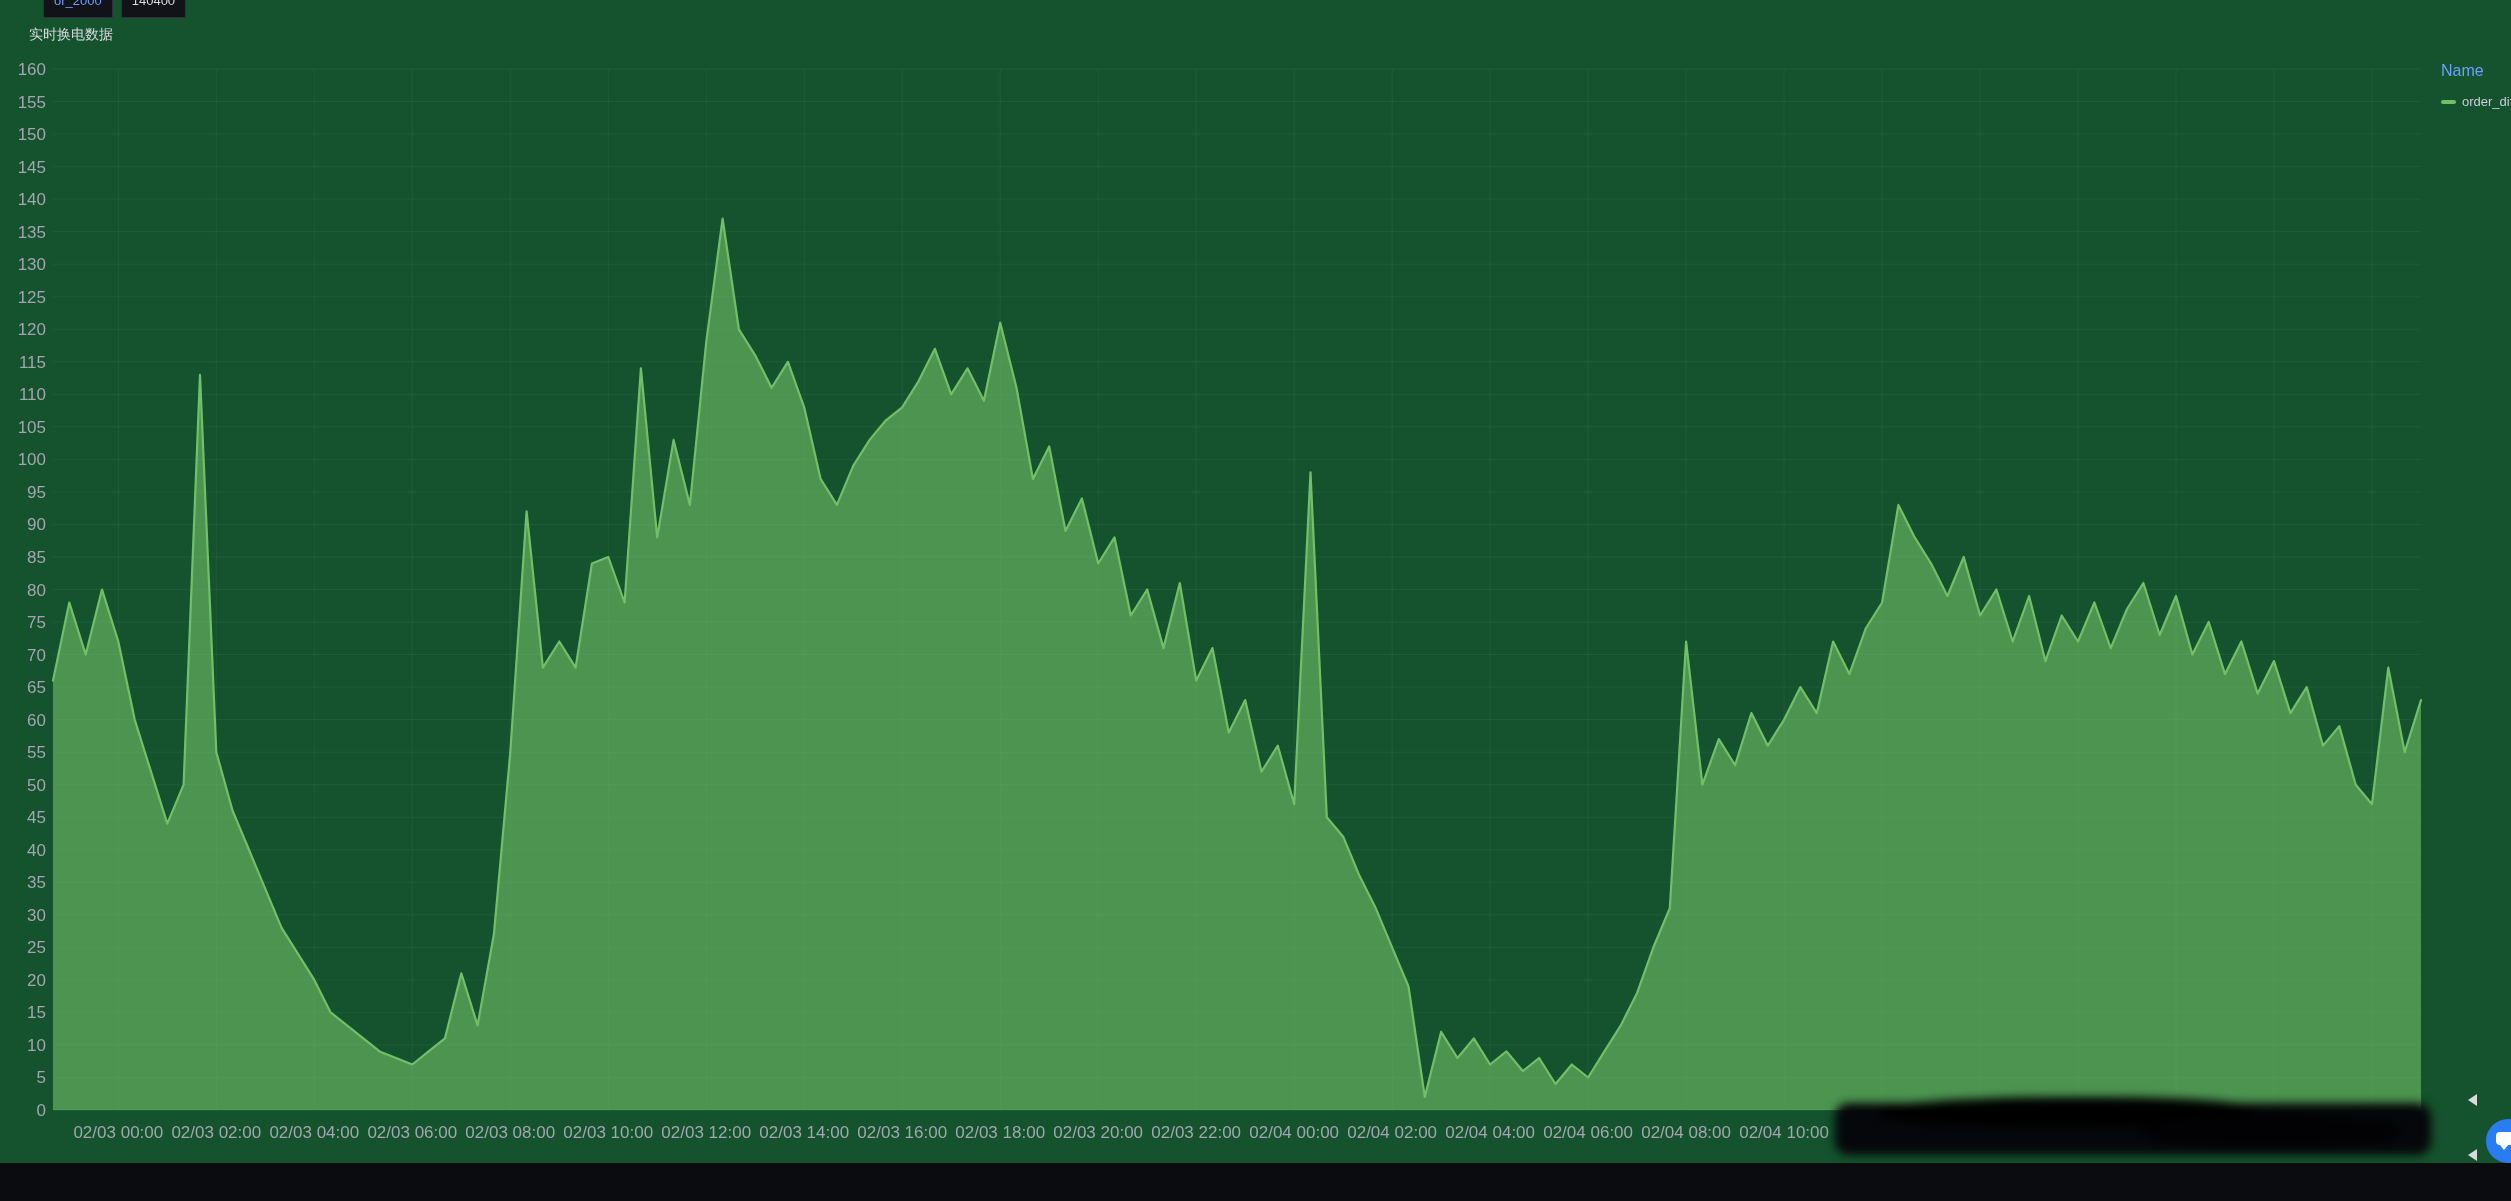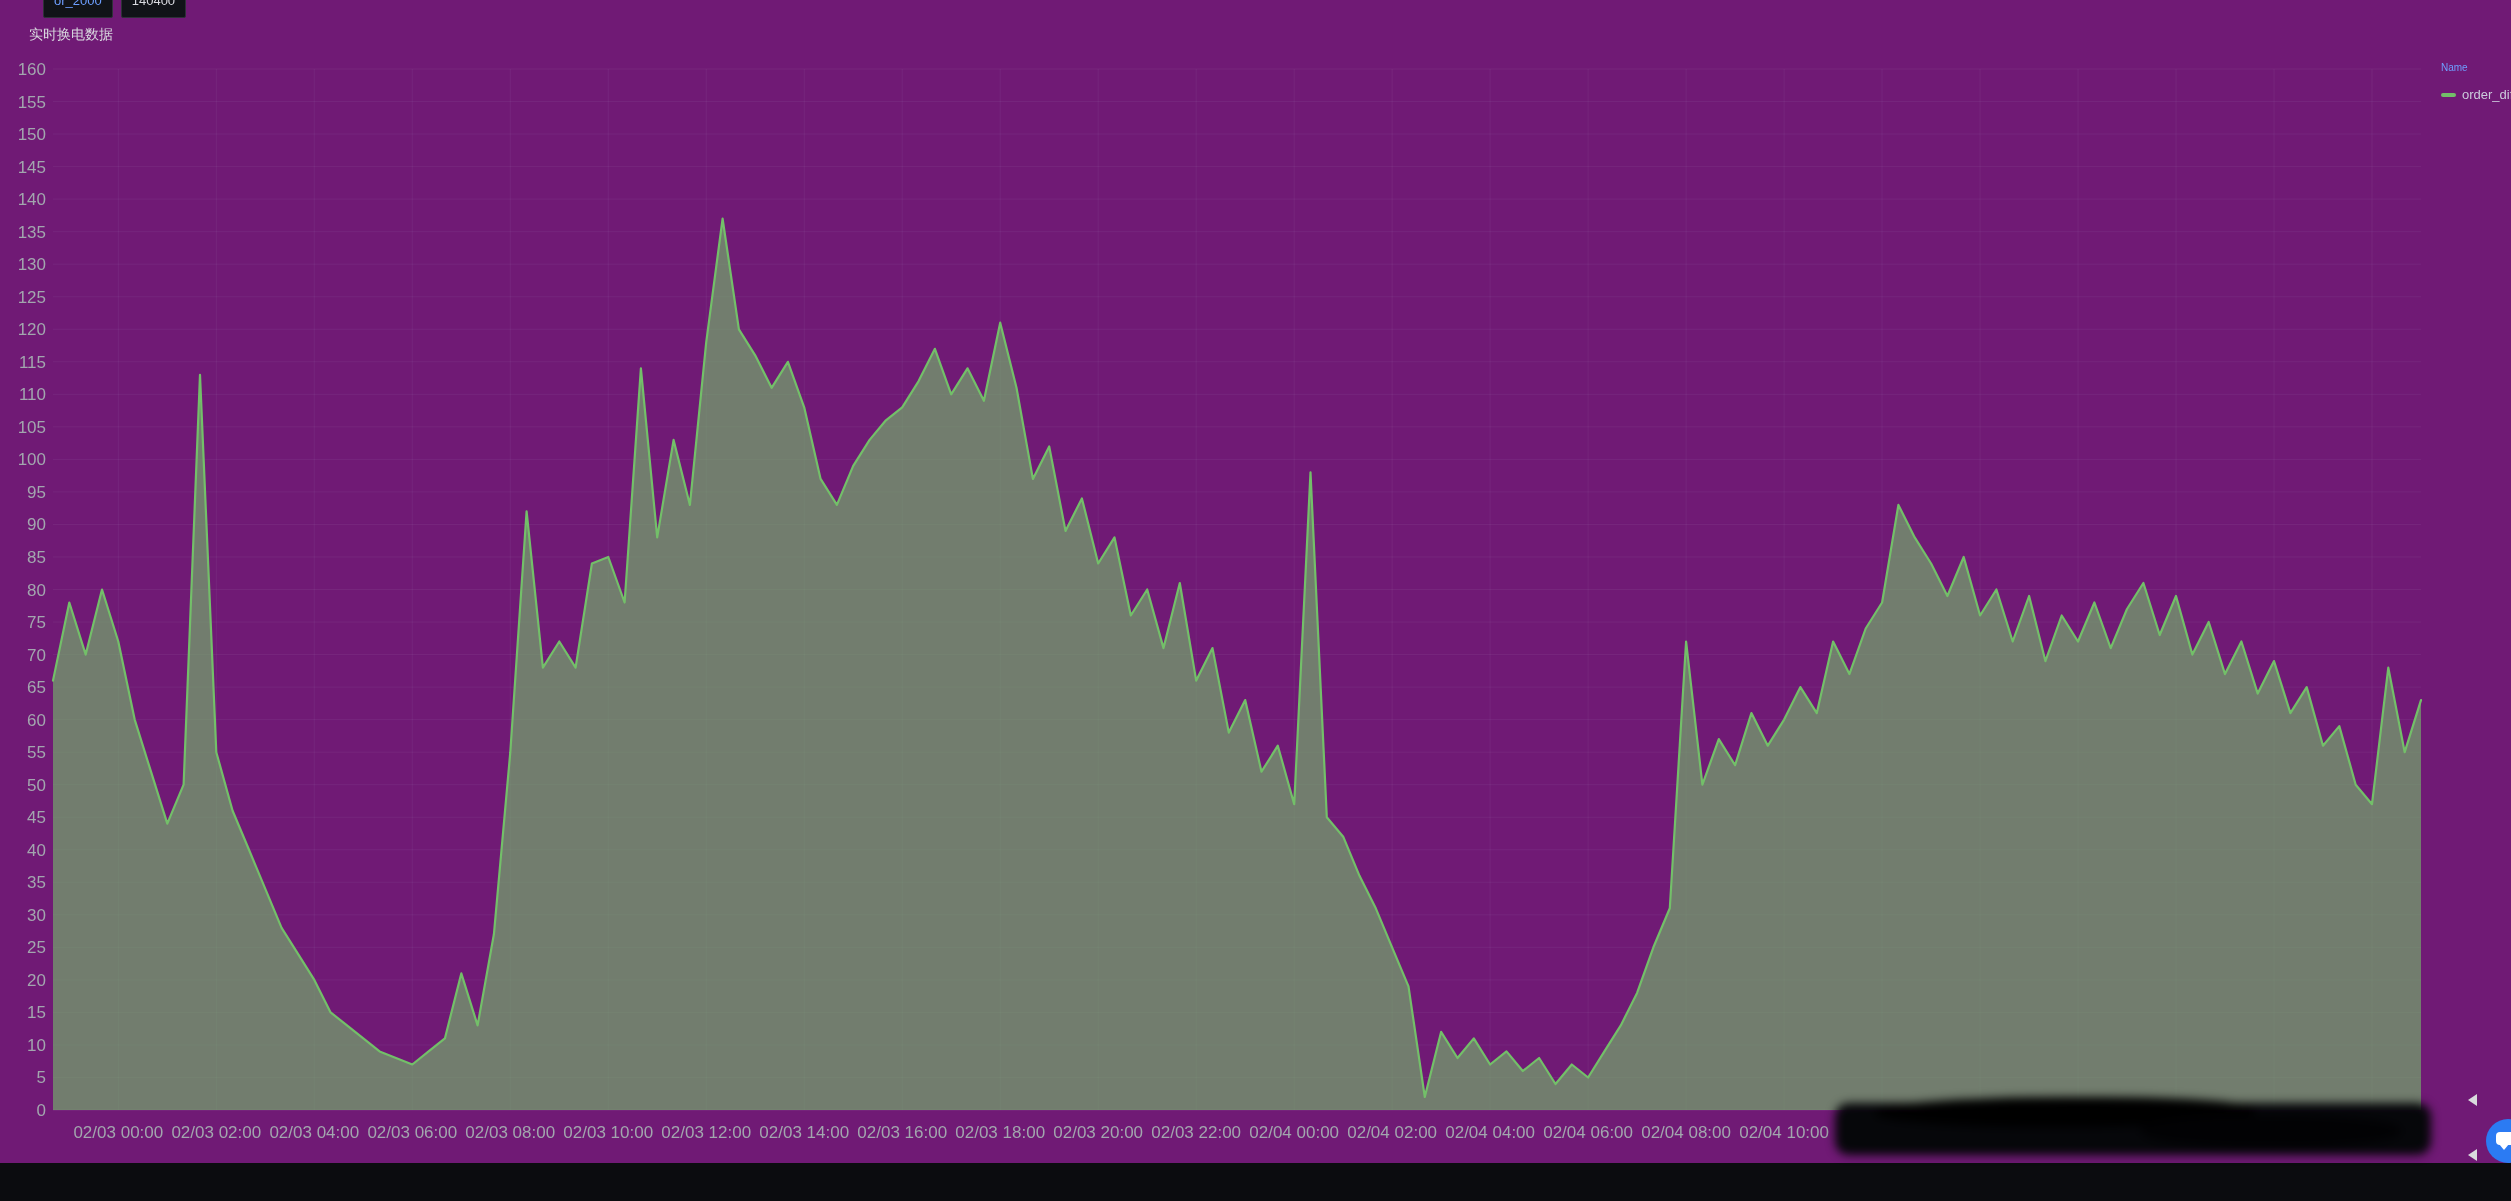--- a/index.html
+++ b/index.html
@@ -1,31 +1,31 @@
 <!DOCTYPE html>
 <html><head>
 <meta charset="utf-8">
 <style>
   html,body{margin:0;padding:0;background:#0b0c0f;}
-  .page{position:relative;width:2511px;height:1201px;background:#701a75;overflow:hidden;
+  .page{position:relative;width:2511px;height:1201px;background:#14532d;overflow:hidden;
         font-family:"Liberation Sans",sans-serif;color:#d0d1d6;text-decoration:underline;}
   
   .topbar{position:absolute;top:-16px;left:43px;display:flex;gap:8px;z-index:5;}
   .chip{height:32px;line-height:32px;padding:0 10px;font-size:13px;border:1px solid #2e3138;
         background:#111318;border-radius:2px;white-space:nowrap;}
   .chip-link{color:#6e9fff;}
   .chip-value{color:#d8d9df;}
   
   .panel-title{position:absolute;left:29px;top:26px;font-size:14px;font-weight:500;color:#d8d9df;}
   
   svg.chart{position:absolute;left:0;top:0;width:2511px;height:1201px;}
   svg.chart text{font-family:"Liberation Sans",sans-serif;font-size:17px;fill:#a2a6ae;}
   
   .legend{position:absolute;left:2441px;top:62px;width:70px;overflow:hidden;z-index:4;}
-  .legend-header{color:#6e9fff;font-size:10px;margin-bottom:14px;cursor:pointer;}
+  .legend-header{color:#6e9fff;font-size:16px;margin-bottom:14px;cursor:pointer;}
   .legend-item{display:flex;align-items:center;gap:6px;white-space:nowrap;}
   .legend-swatch{display:inline-block;width:15px;height:4px;border-radius:2px;background:#73bf69;flex:0 0 auto;}
   .legend-label{font-size:13px;color:#ccccdc;}
   
   .smudge{position:absolute;left:1835px;top:1103px;width:596px;height:52px;background:#06070a;
           filter:blur(5px);border-radius:14px;z-index:6;}
   .smudge .blob1{position:absolute;left:40px;top:-6px;width:380px;height:30px;background:#000;
           border-radius:50% 40% 50% 45%;}
   .smudge .blob2{position:absolute;right:30px;top:12px;width:260px;height:32px;background:#020204;
           border-radius:45%;}

